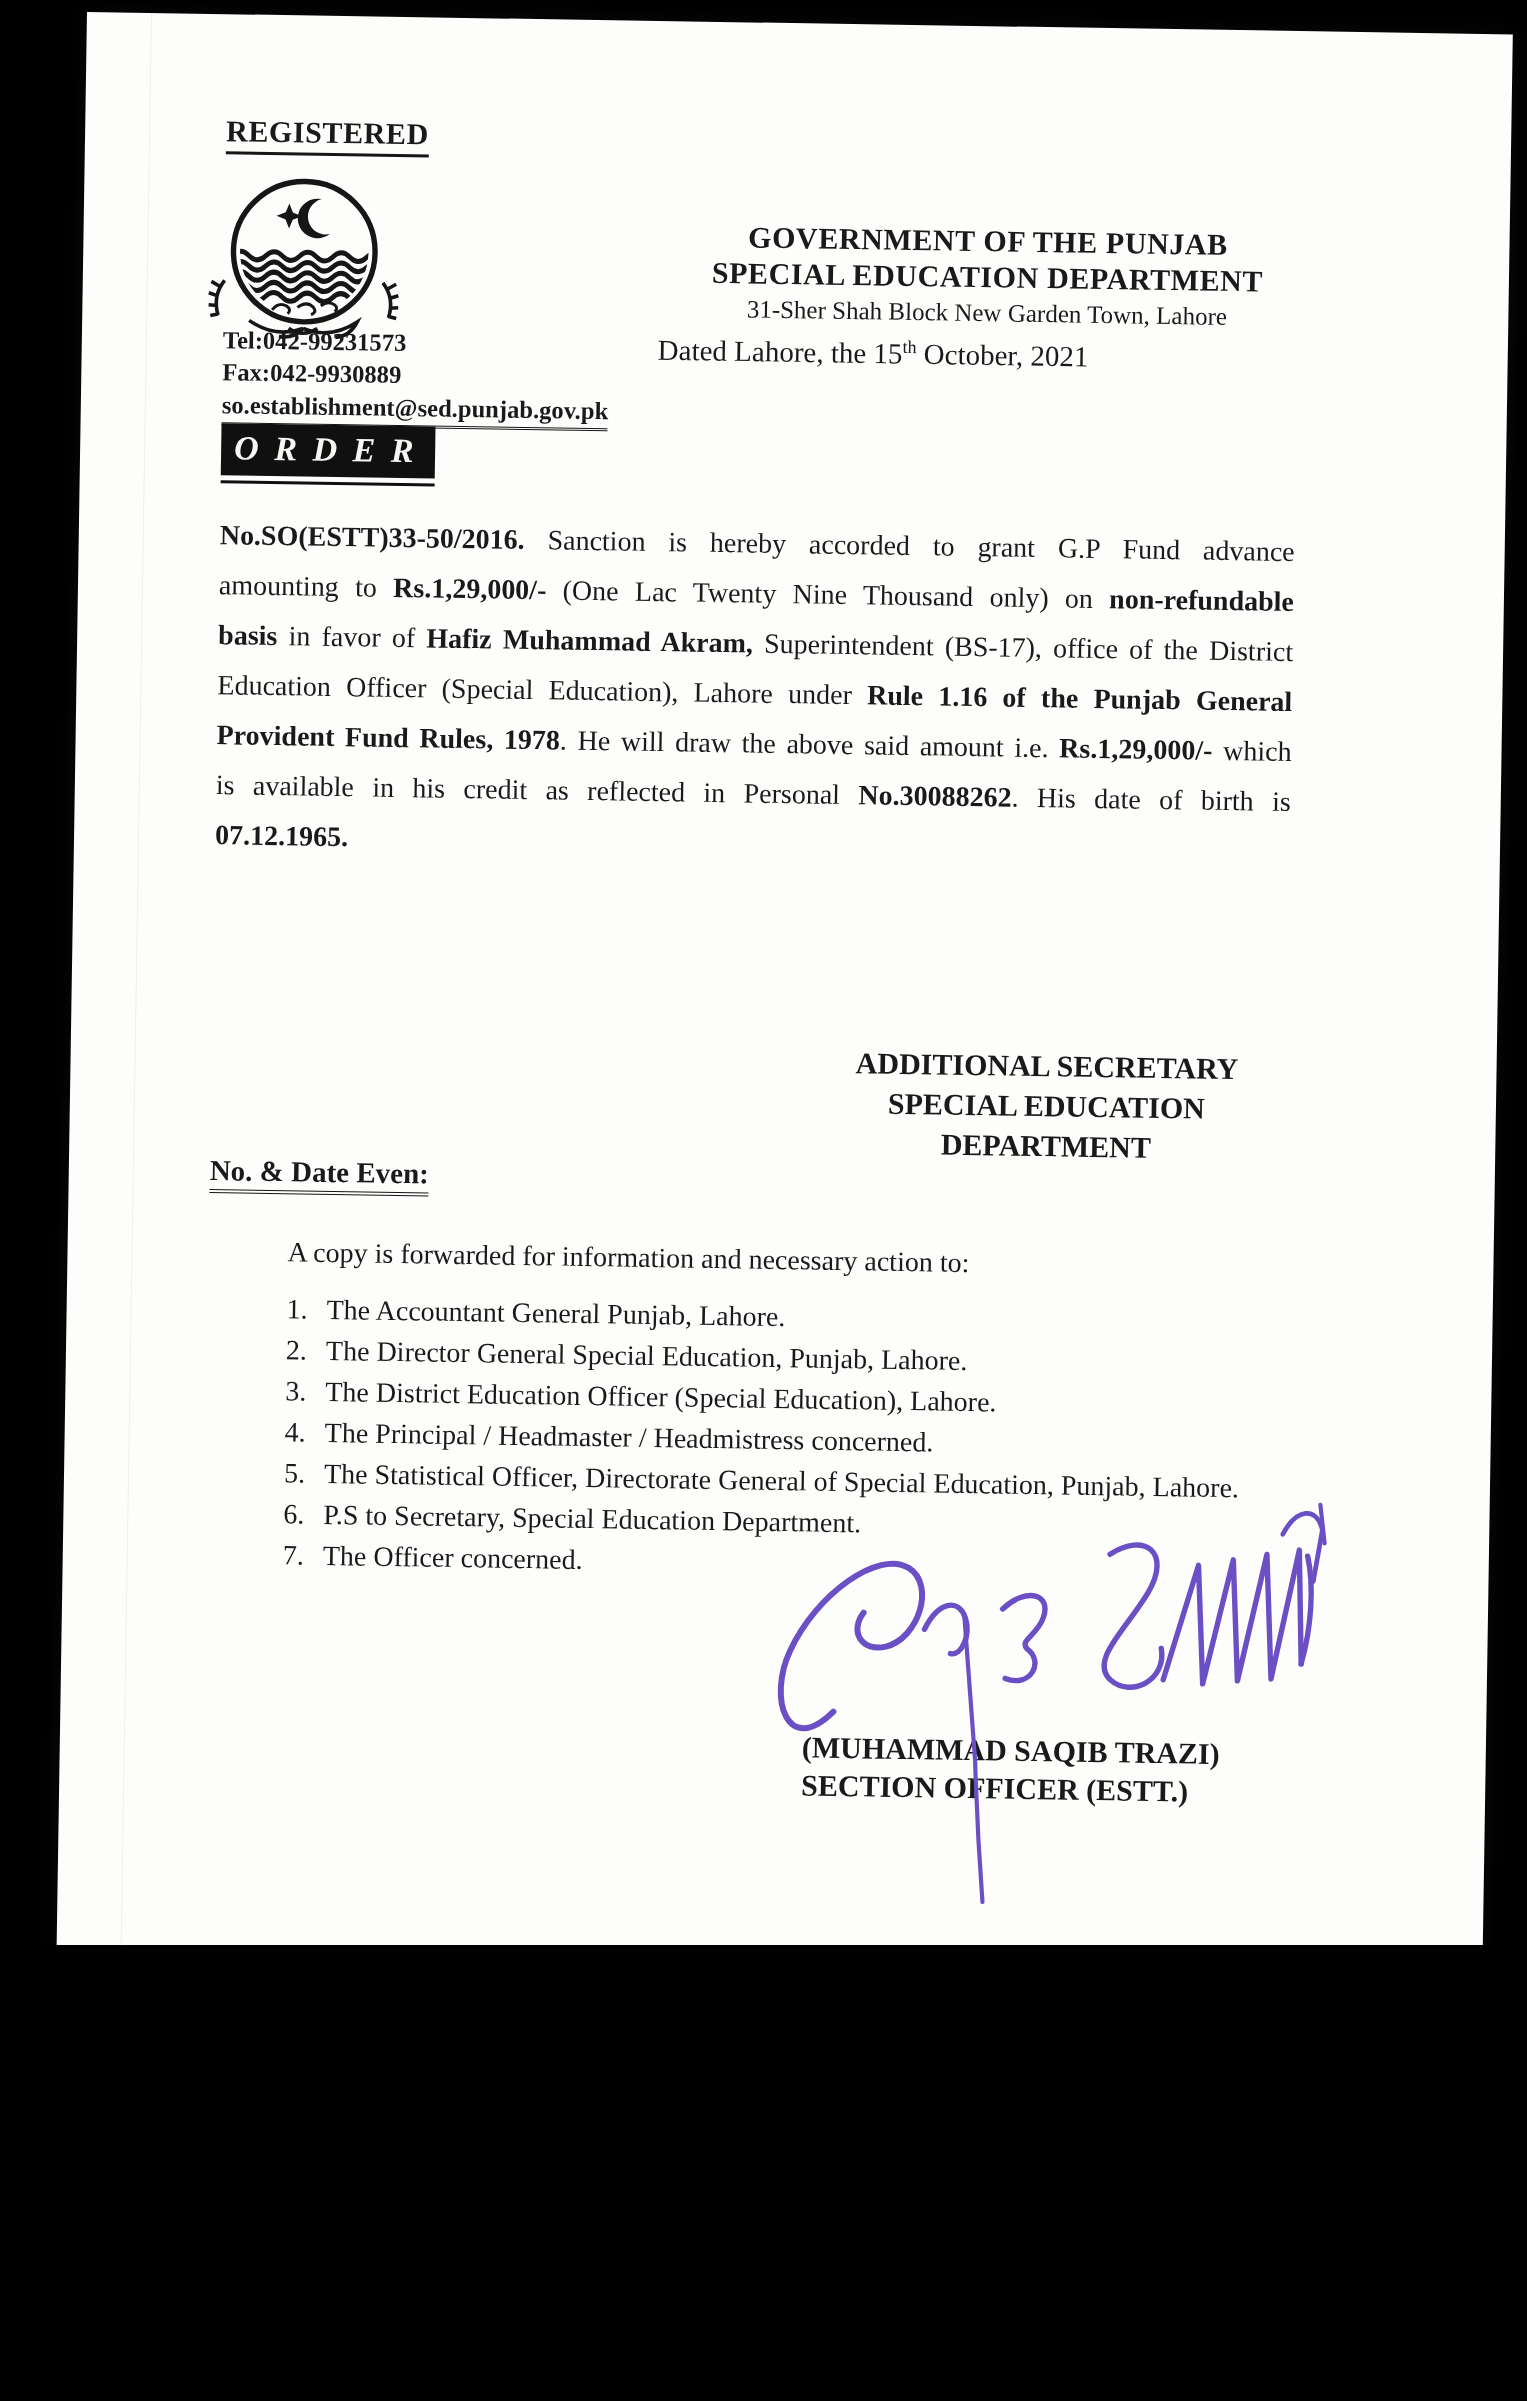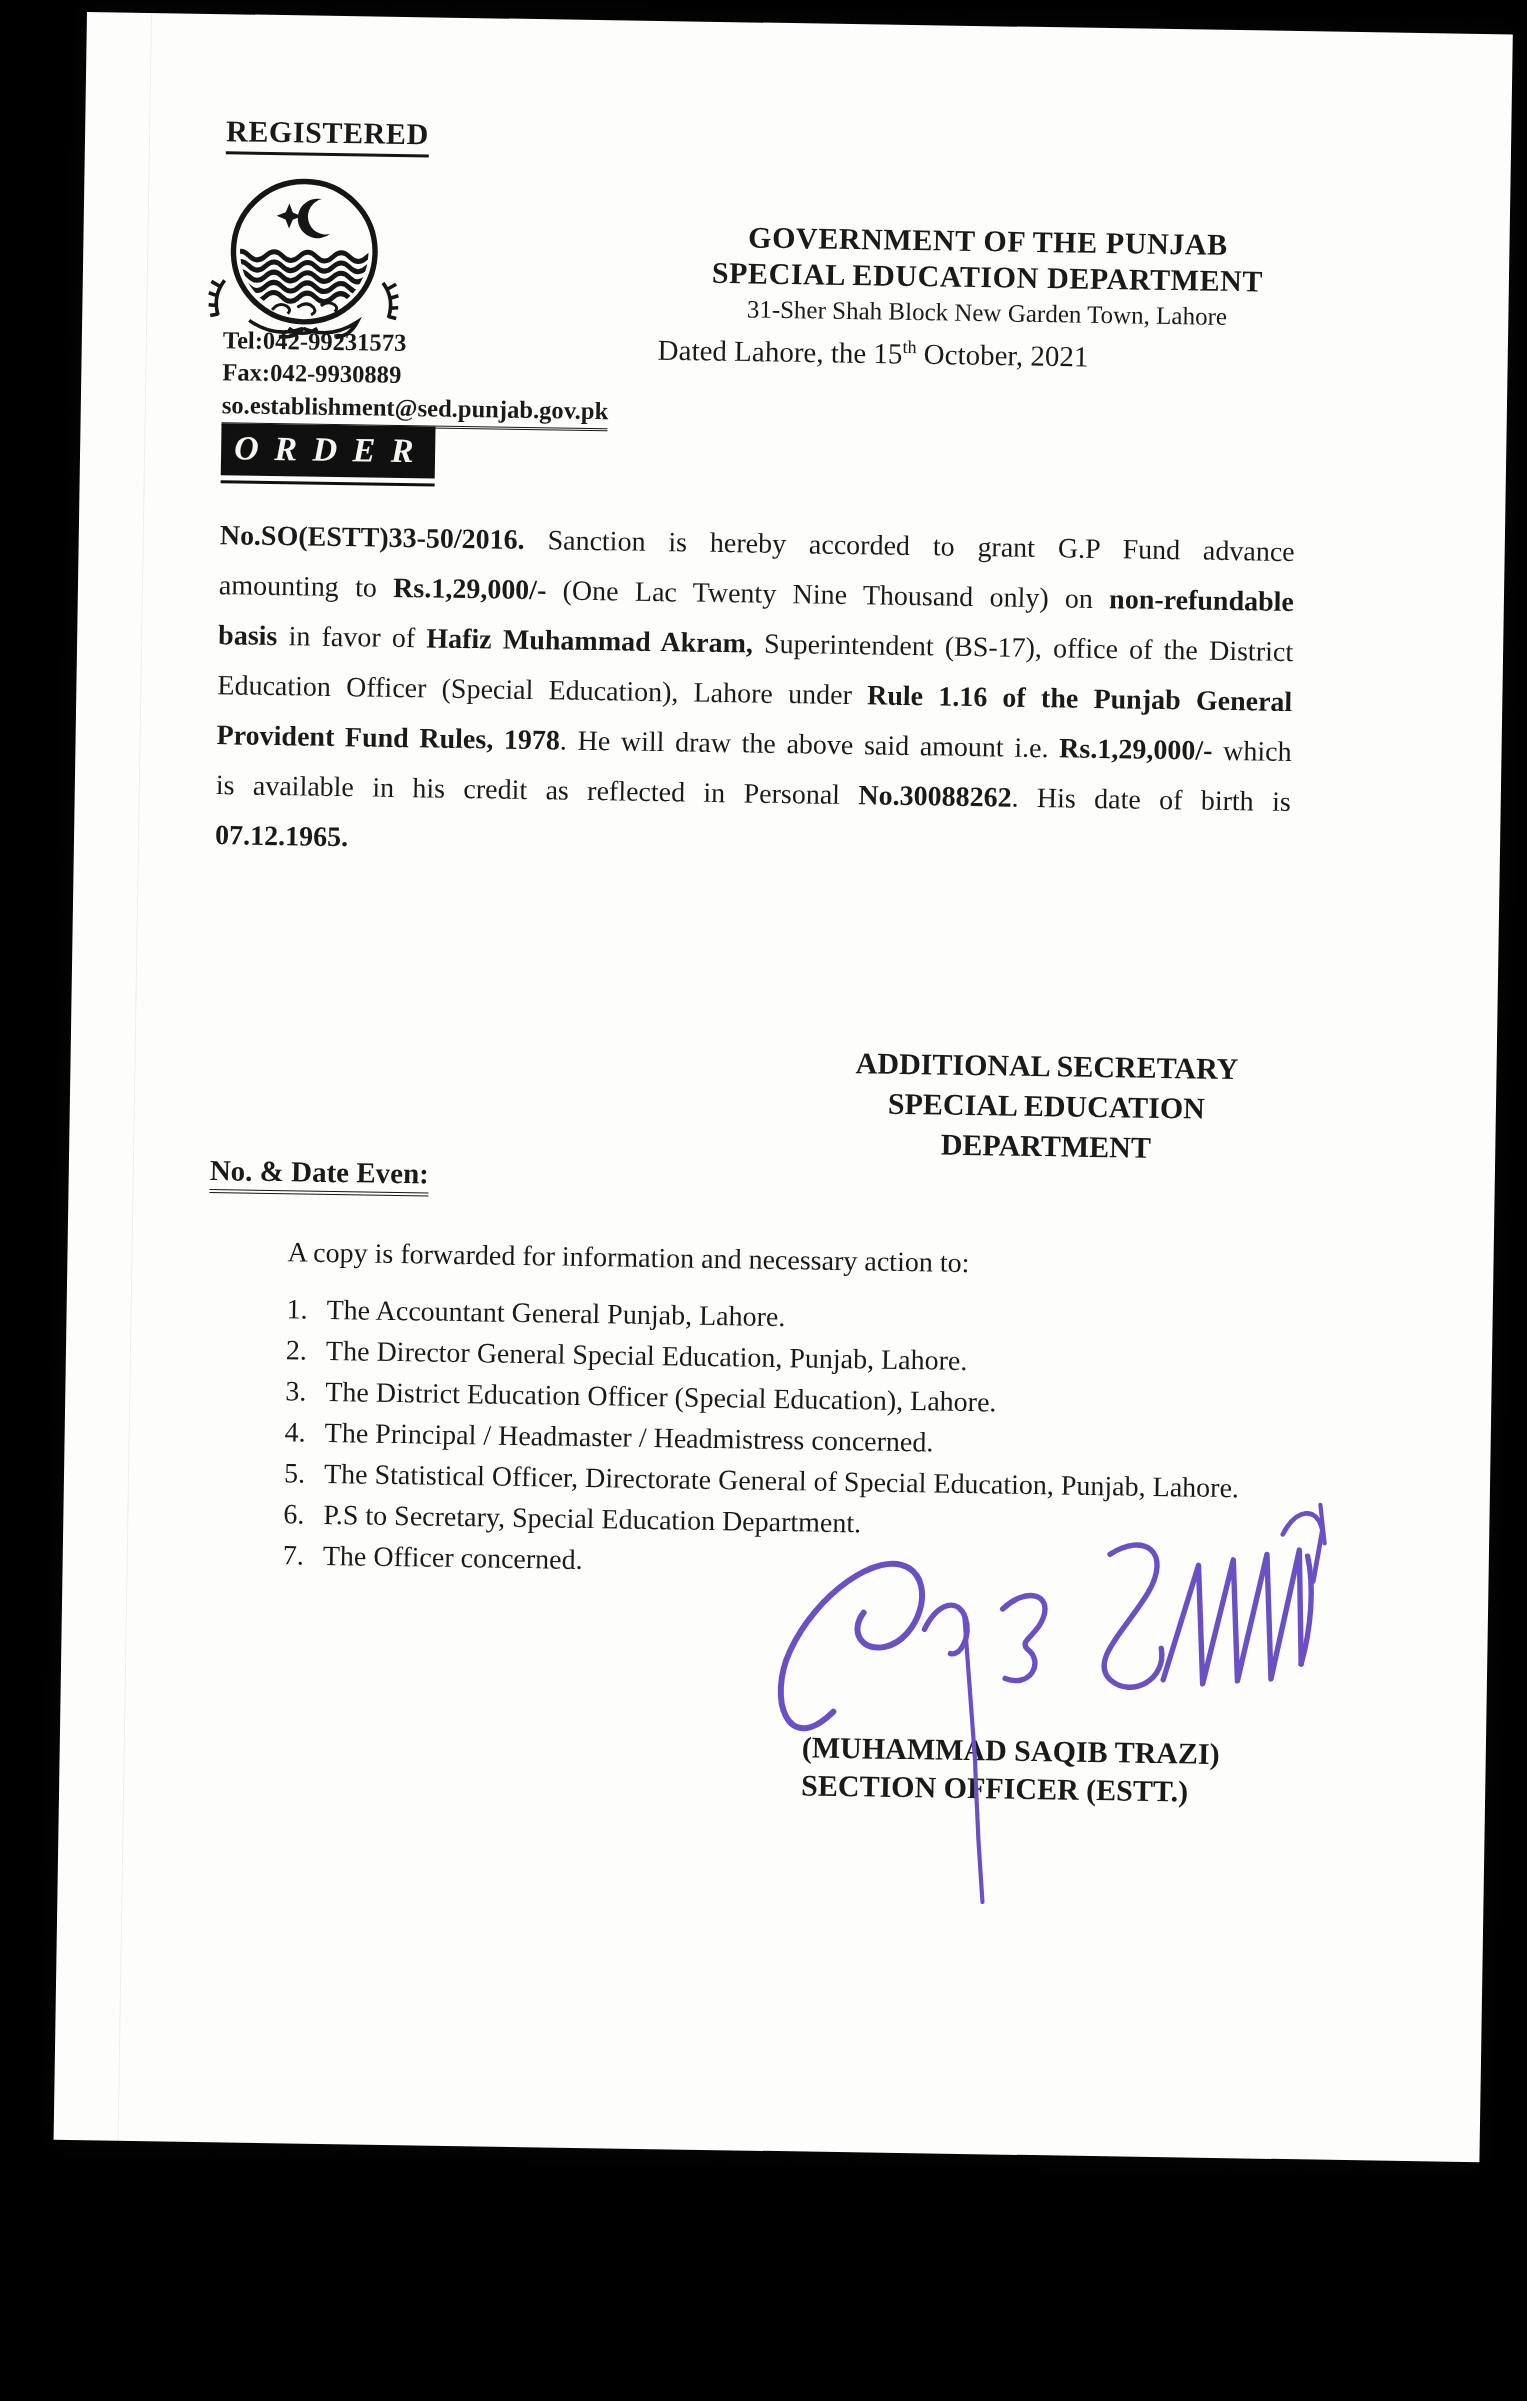--- a/index.html
+++ b/index.html
@@ -3,21 +3,21 @@
 <meta charset="utf-8">
 <style>
   html, body {
     margin: 0;
     padding: 0;
     background: #000;
   }
   .canvas {
     position: relative;
     width: 1528px;
-    height: 2401px;
+    height: 1945px;
     background: #000;
     overflow: hidden;
     font-family: "Liberation Serif", "DejaVu Serif", serif;
     color: #1a1a1a;
   }
   .page {
     position: absolute;
     left: 87px;
     top: 12px;
     width: 1426px;

